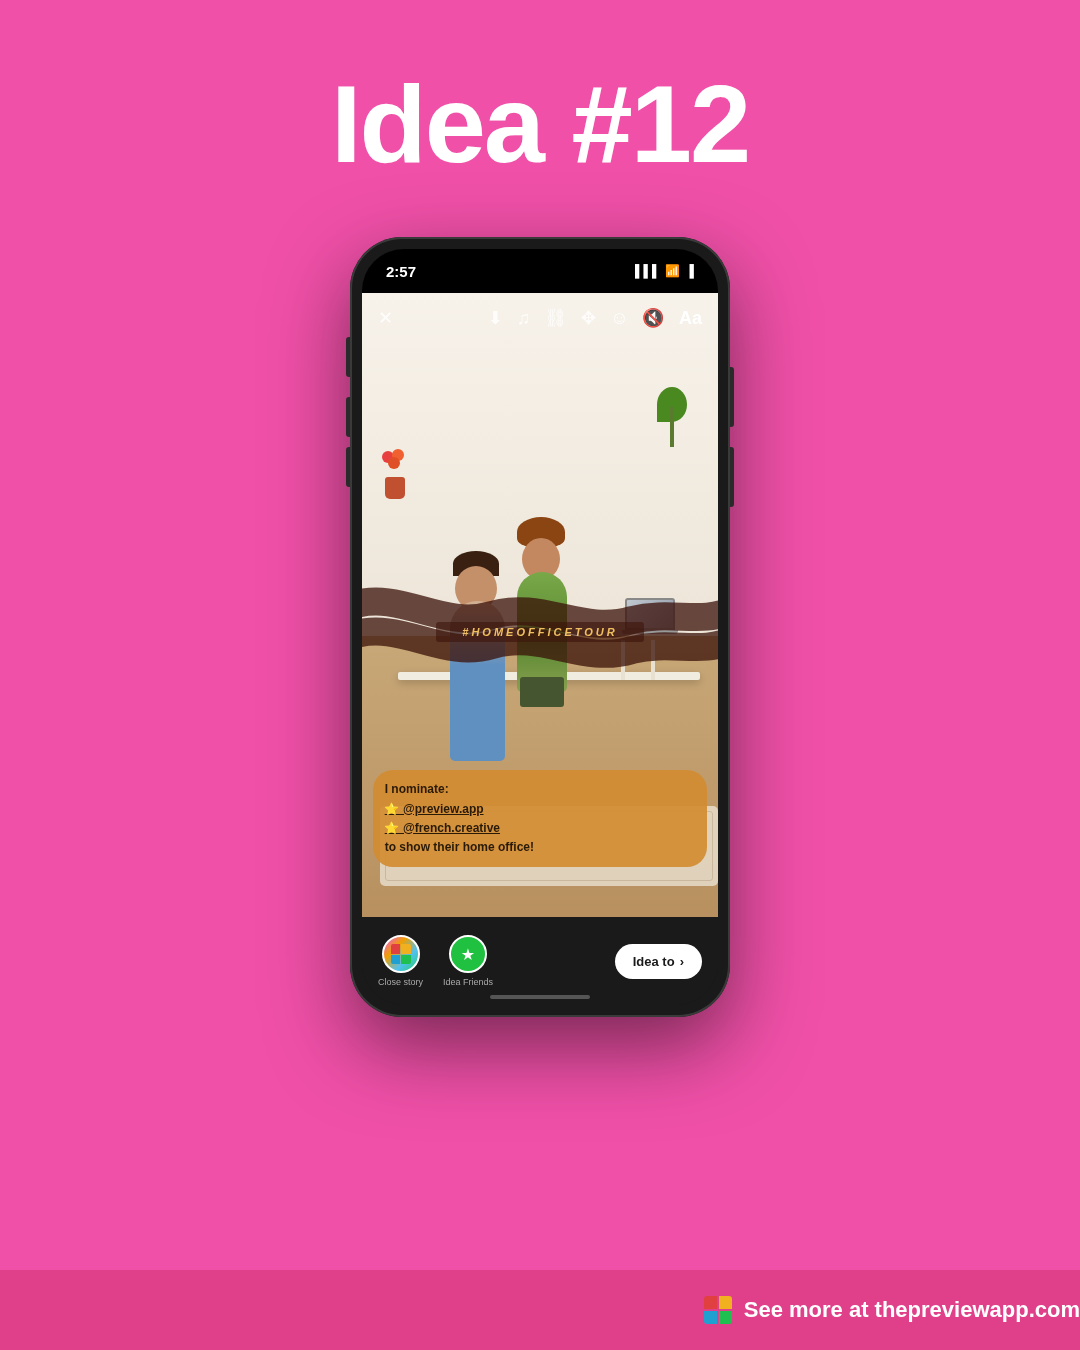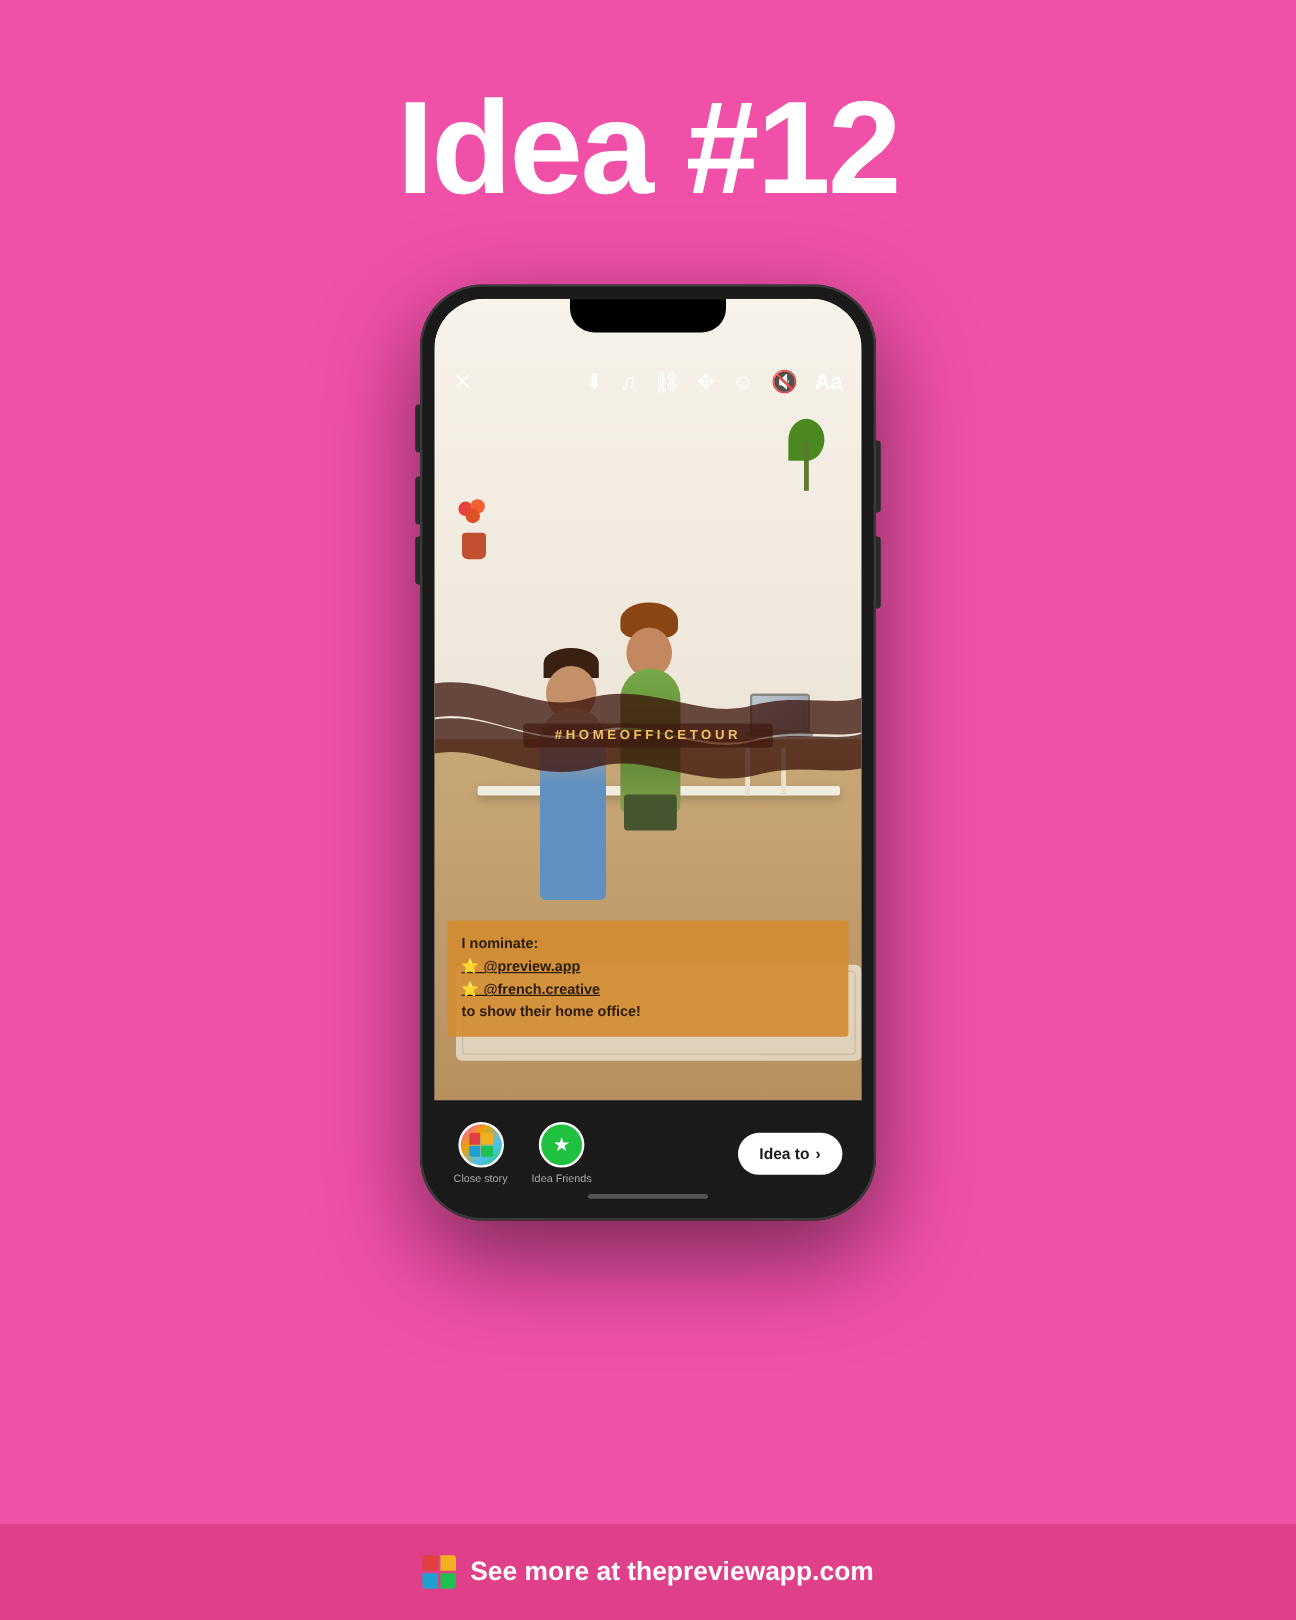--- a/index.html
+++ b/index.html
@@ -438,35 +438,36 @@
       z-index: 6;
       text-align: center;
     }
 
     .hashtag-text {
       font-size: 11px;
       font-weight: 700;
       color: #f0c060;
       letter-spacing: 3px;
       text-transform: uppercase;
+      font-style: italic;
       background: rgba(60, 20, 10, 0.6);
       padding: 4px 26px;
       border-radius: 3px;
       display: inline-block;
     }
 
     
     .nomination-box {
       position: absolute;
       bottom: 8%;
       left: 3%;
       right: 3%;
       z-index: 6;
       background: rgba(210, 140, 50, 0.92);
-      border-radius: 3px;
+      border-radius: 20px;
       padding: 10px 12px;
     }
 
     .nom-line {
       font-size: 12px;
       font-weight: 700;
       color: #2a1a08;
       line-height: 1.6;
       display: block;
     }
@@ -550,21 +551,21 @@
     
     .footer {
       position: absolute;
       bottom: 0;
       left: 0;
       right: 0;
       height: 80px;
       background: #E0408A;
       display: flex;
       align-items: center;
-      justify-content: center;
+      justify-content: flex-end;
       gap: 12px;
     }
 
     .footer-logo {
       width: 28px;
       height: 28px;
       display: grid;
       grid-template-columns: 1fr 1fr;
       gap: 2px;
     }
@@ -604,20 +605,28 @@
 <body>
 
 <h1 class="page-title">Idea #12</h1>
 
 <div class="phone-wrapper">
   <div class="phone-outer">
     <div class="phone-screen">
 
       <div class="notch"></div>
 
+      <div class="status-bar">
+        <span class="status-time">2:57</span>
+        <div class="status-icons">
+          <span>▌▌▌</span>
+          <span>📶</span>
+          <span>▐</span>
+        </div>
+      </div>
 
       <div class="story-toolbar">
         <div class="toolbar-left">
           <span class="toolbar-icon">✕</span>
         </div>
         <div class="toolbar-right">
           <span class="toolbar-icon">⬇</span>
           <span class="toolbar-icon">♫</span>
           <span class="toolbar-icon">⛓</span>
           <span class="toolbar-icon">✥</span>

